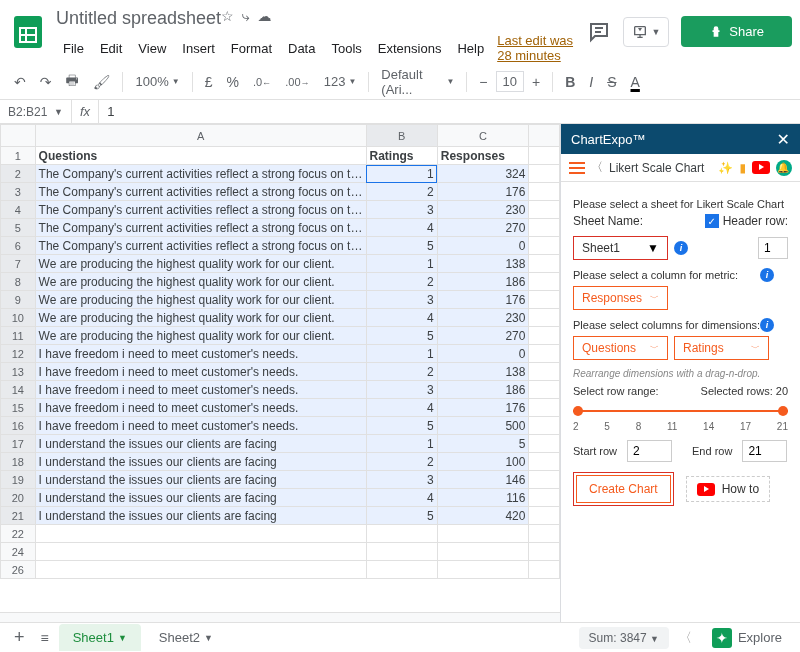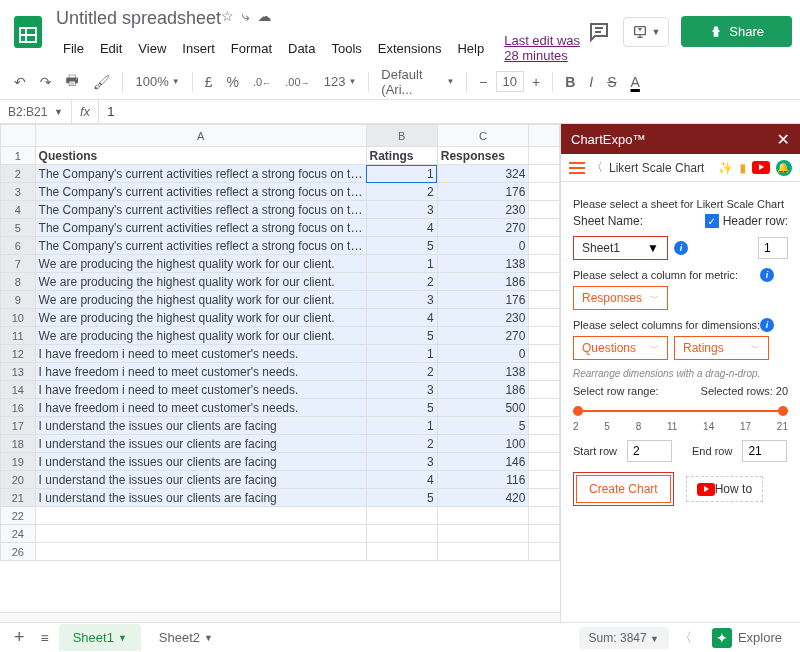--- a/index.html
+++ b/index.html
@@ -8,21 +8,21 @@
     
     .header { height: 64px; padding: 8px 8px 0 8px; display: flex; align-items: flex-start; }
     .logo { width: 40px; height: 40px; margin-right: 8px; margin-top: 4px; }
     .doc-info { flex: 1; }
     .title-row { display: flex; align-items: flex-start; gap: 0; height: 24px; }
     .doc-title { font-size: 18px; color: #5f6368; }
     .title-icons { display: flex; gap: 8px; color: #5f6368; }
     .title-icons span { cursor: pointer; font-size: 14px; }
     .menu-bar { display: flex; gap: 2px; height: 28px; align-items: center; font-size: 13px; color: #202124; margin-top: 2px; }
     .menu-item { padding: 4px 7px; cursor: pointer; border-radius: 3px; }
-    .last-edit { color: #701a75; text-decoration: underline; margin-left: 11px; }
+    .last-edit { color: #a16207; text-decoration: underline; margin-left: 4px; }
     .header-right { display: flex; align-items: center; gap: 12px; margin-top: 8px; }
     .comment-icon { width: 24px; height: 24px; color: #5f6368; cursor: pointer; }
     .present-btn { padding: 6px 8px; border: 1px solid #dadce0; border-radius: 4px; cursor: pointer; display:flex; align-items:center; color:#5f6368;}
     .share-btn { background: #1a9c5e; color: #fff; padding: 8px 28px; border-radius: 4px; font-weight: 500; cursor: pointer; font-size: 13px; display:flex; align-items:center; gap:6px;}
     
     
     .toolbar { height: 36px; border-bottom: 1px solid #e0e0e0; display: flex; align-items: center; padding: 0 8px; gap: 2px; color: #5f6368; }
     .tb-btn { padding: 4px 6px; cursor: pointer; border-radius: 3px; font-size: 14px; display: flex; align-items: center; }
     .tb-sep { width: 1px; height: 20px; background: #e0e0e0; margin: 0 4px; }
     .tb-dd { padding: 4px 6px; cursor: pointer; display: flex; align-items: center; gap: 3px; font-size: 13px; }
@@ -47,40 +47,40 @@
     .hdr-row td { font-weight: bold; background: #fff; }
     .sel-range td { background: #e8f0fe; }
     .sel-range .row-hdr { background: #e8eaed; }
     .sel-col-hdr { background: #e8eaed !important; }
     td.num { text-align: right; }
     .sel-border { outline: 1px solid #1a73e8; outline-offset: -1px; }
     .corner { width: 34px; background: #f8f9fa; border: 1px solid #e0e0e0; }
     
     
     .sidebar { flex: 1; border-left: 1px solid #dadce0; display: flex; flex-direction: column; background: #fff; font-size: 12px; }
-    .sb-header { background: #7f1d1d; color: #fff; height: 30px; display: flex; align-items: center; justify-content: space-between; padding: 9px 10px; font-size: 13px; font-weight: 500; }
+    .sb-header { background: #0c4a6e; color: #fff; height: 30px; display: flex; align-items: center; justify-content: space-between; padding: 9px 10px; font-size: 13px; font-weight: 500; }
     .close-x { cursor: pointer; font-size: 16px; }
     .sb-sub { height: 28px; border-bottom: 1px solid #e0e0e0; display: flex; align-items: center; padding: 0 8px; gap: 6px; font-size: 12px; }
     .sb-sub .icons-r { display: flex; gap: 6px; align-items: center; }
     .sb-body { padding: 10px 12px; flex: 1; color: #333; }
     .sb-label { font-size: 11px; margin: 6px 0 4px 0; }
     .sb-row { display: flex; align-items: center; gap: 6px; margin-bottom: 8px; }
     .sb-sel { border: 1.5px solid #d93025; padding: 4px 8px; display: flex; justify-content: space-between; align-items: center; min-width: 95px; font-size: 12px; cursor: pointer; background: #fff; }
     .sb-sel.orange { border-color: #f55b1e; color: #f55b1e; }
     .car { font-size: 9px; }
     .info-i { width: 14px; height: 14px; background: #1a73e8; border-radius: 50%; color: #fff; font-size: 9px; display: flex; align-items: center; justify-content: center; font-style: italic; font-weight: bold; }
     .chk { width: 14px; height: 14px; background: #1a73e8; color: #fff; font-size: 10px; display: flex; align-items: center; justify-content: center; }
     .sb-input { border: 1px solid #ccc; padding: 3px 5px; width: 30px; font-size: 12px; }
     .hint { font-size: 10px; color: #888; font-style: italic; margin: 2px 0 6px; }
     .slider-row { position: relative; height: 12px; margin: 8px 0 4px; }
     .slider-track { position: absolute; width: 100%; height: 2px; background: #f55b1e; top: 5px; }
     .slider-thumb { position: absolute; width: 10px; height: 10px; background: #f55b1e; border-radius: 50%; top: 1px; }
     .tick-labels { display: flex; justify-content: space-between; font-size: 10px; color: #666; margin-bottom: 8px; }
     .create-btn { border: 1.5px solid #d93025; color: #f55b1e; padding: 6px 12px; font-size: 12px; cursor: pointer; background: #fff; display: flex; align-items: center; gap: 4px; font-weight: 500;}
-    .howto-btn { border: 1px dashed #ccc; padding: 5px 10px; display: flex; align-items: center; gap: 0; cursor: pointer; font-size: 12px; }
+    .howto-btn { border: 1px dashed #ccc; padding: 5px 10px; display: flex; align-items: center; gap: 7px; cursor: pointer; font-size: 12px; }
     .yt { width: 18px; height: 13px; background: #f00; border-radius: 3px; position: relative; }
     .yt::after { content: ''; position: absolute; left: 7px; top: 3px; border-left: 5px solid #fff; border-top: 3.5px solid transparent; border-bottom: 3.5px solid transparent; }
     .bell-ico { width:16px; height:16px; background:#0a8; border-radius:50%; display:flex; align-items:center; justify-content:center; color:#fff; font-size:10px;}
     .burger-ico { width:16px; height:12px; display:flex; flex-direction:column; justify-content:space-between;}
     .burger-ico span { height:2px; background:#f55b1e;}
     
     
     .footer { height: 30px; border-top: 1px solid #e0e0e0; display: flex; align-items: center; padding: 0 8px; gap: 4px; font-size: 13px; color: #5f6368; }
     .tab { padding: 6px 14px; cursor: pointer; border-radius: 4px 4px 0 0; display: flex; align-items: center; gap: 4px; }
     .tab.active { color: #1e8e3e; background: #e6f4ea; font-weight: 500; }
@@ -302,20 +302,27 @@
   <td style="background:#fff"></td>
             </tr>
             <tr class="sel-range">
               <th class="row-hdr">14</th>
   <td>I have freedom i need to meet customer's needs.</td>
   <td class="num ">3</td>
   <td class="num">186</td>
   <td style="background:#fff"></td>
             </tr>
             <tr class="sel-range">
+              <th class="row-hdr">15</th>
+  <td>I have freedom i need to meet customer's needs.</td>
+  <td class="num ">4</td>
+  <td class="num">176</td>
+  <td style="background:#fff"></td>
+            </tr>
+            <tr class="sel-range">
               <th class="row-hdr">16</th>
   <td>I have freedom i need to meet customer's needs.</td>
   <td class="num ">5</td>
   <td class="num">500</td>
   <td style="background:#fff"></td>
             </tr>
             <tr class="sel-range">
               <th class="row-hdr">17</th>
   <td>I understand the issues our clients are facing</td>
   <td class="num ">1</td>

